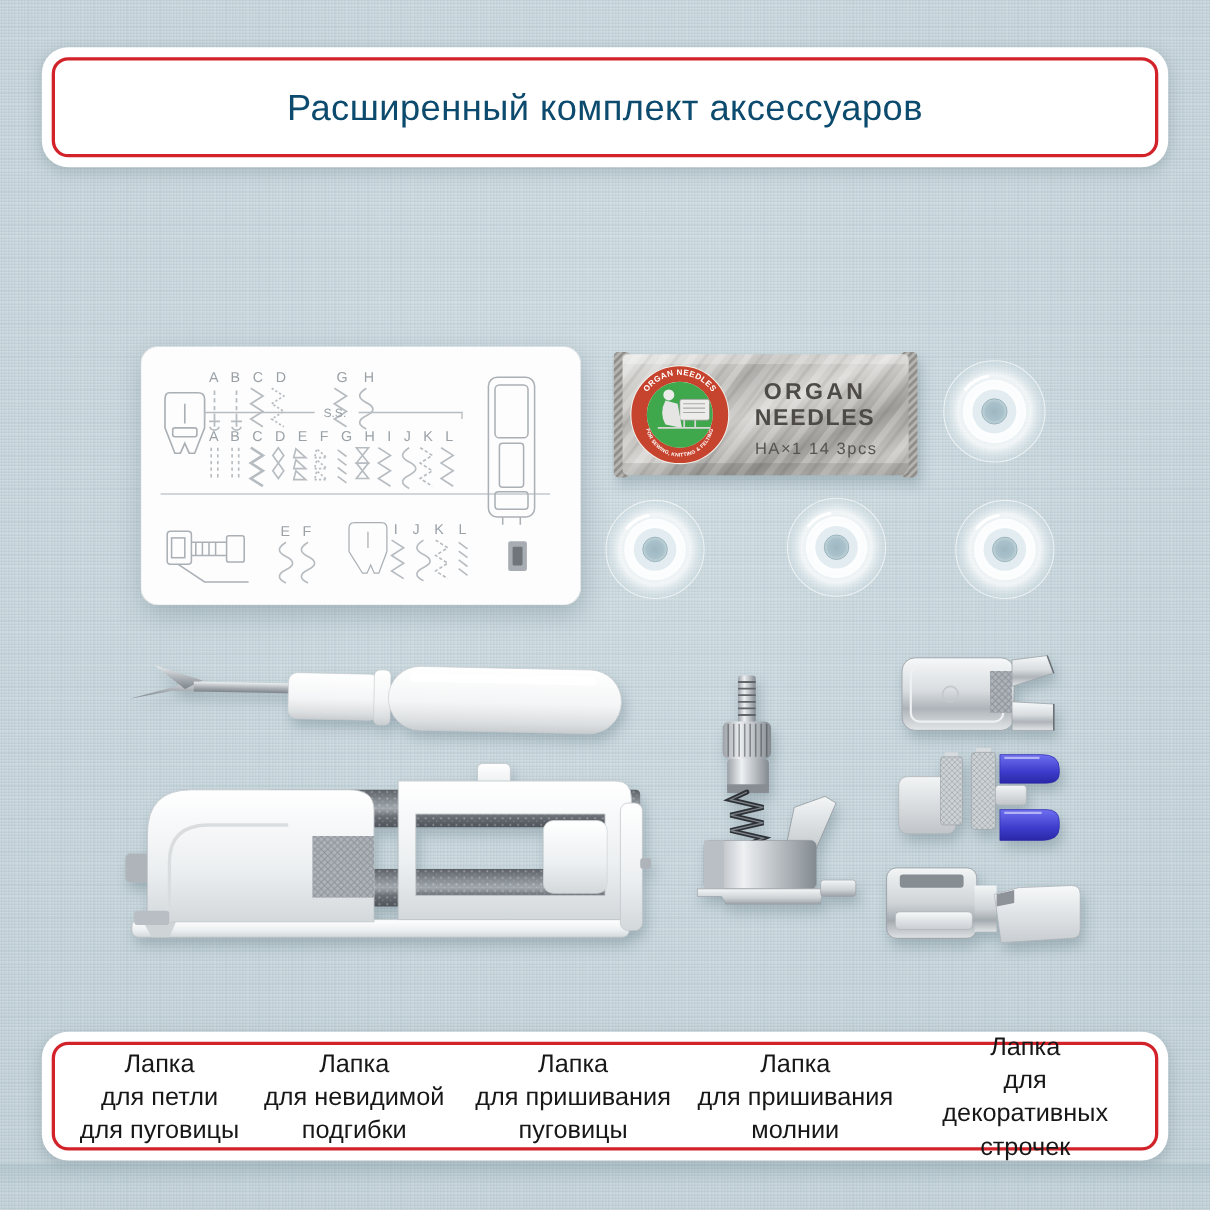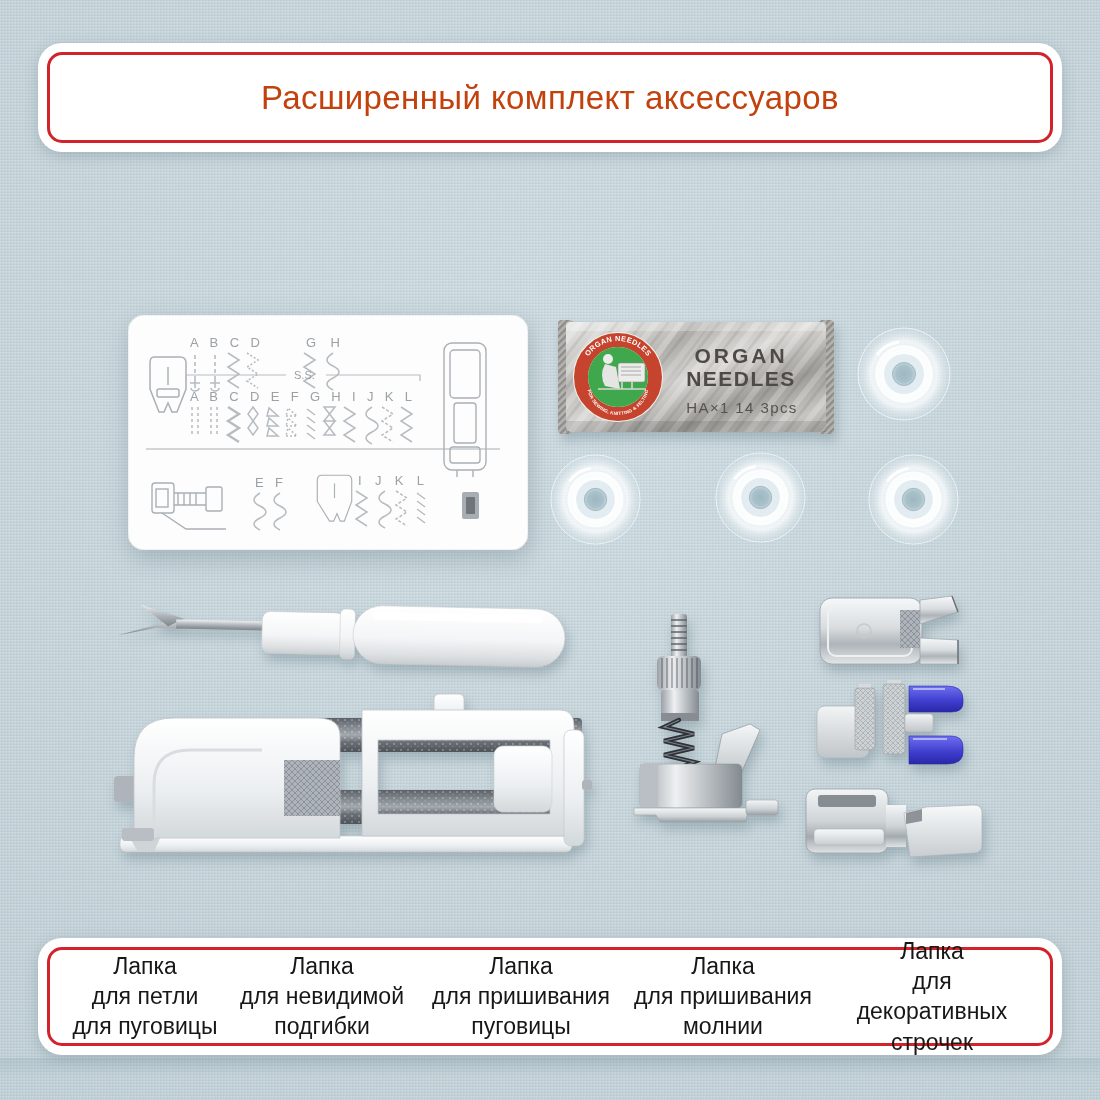--- a/index.html
+++ b/index.html
@@ -8,21 +8,21 @@
     background:
       radial-gradient(140% 120% at 50% 35%, rgba(255,255,255,.10), rgba(30,60,75,.07) 92%),
       repeating-linear-gradient(0deg, rgba(255,255,255,.10) 0 1px, rgba(99,125,138,.07) 1px 2px, rgba(255,255,255,0) 2px 3px),
       repeating-linear-gradient(90deg, rgba(255,255,255,.08) 0 1px, rgba(99,125,138,.05) 1px 2px, rgba(255,255,255,0) 2px 3px),
       #c8d7dd;}
   .panel{position:absolute;left:38px;width:1024px;background:#ffffff;border-radius:24px;
     box-shadow:0 4px 14px rgba(86,108,119,.30);}
   .panel .redline{position:absolute;inset:9px;border:3px solid #d2232a;border-radius:15px;pointer-events:none;}
   .panel-top{top:43px;height:109px;display:flex;align-items:center;justify-content:center;}
   .panel-bottom{top:938px;height:117px;}
-  .title{font-size:33px;letter-spacing:.4px;color:#c2410c;font-weight:500;}
+  .title{font-size:33px;letter-spacing:.4px;color:#0c4a6e;font-weight:500;}
   .foot-label{position:absolute;top:50%;transform:translate(-50%,-50%);white-space:pre-line;
     text-align:center;font-size:23px;line-height:1.32;color:#171717;font-weight:500;}
   .item{position:absolute;}
   .shadow-soft{filter:drop-shadow(3px 7px 6px rgba(86,108,119,.35));}
   .shadow-card{filter:drop-shadow(2px 8px 12px rgba(86,108,119,.35));}
   .fold{position:absolute;left:0;top:1058px;width:1100px;height:20px;
     background:linear-gradient(180deg,rgba(140,165,176,.28),rgba(140,165,176,0));}
   svg text{font-family:"Liberation Sans",sans-serif;}
 </style>
 </head>

